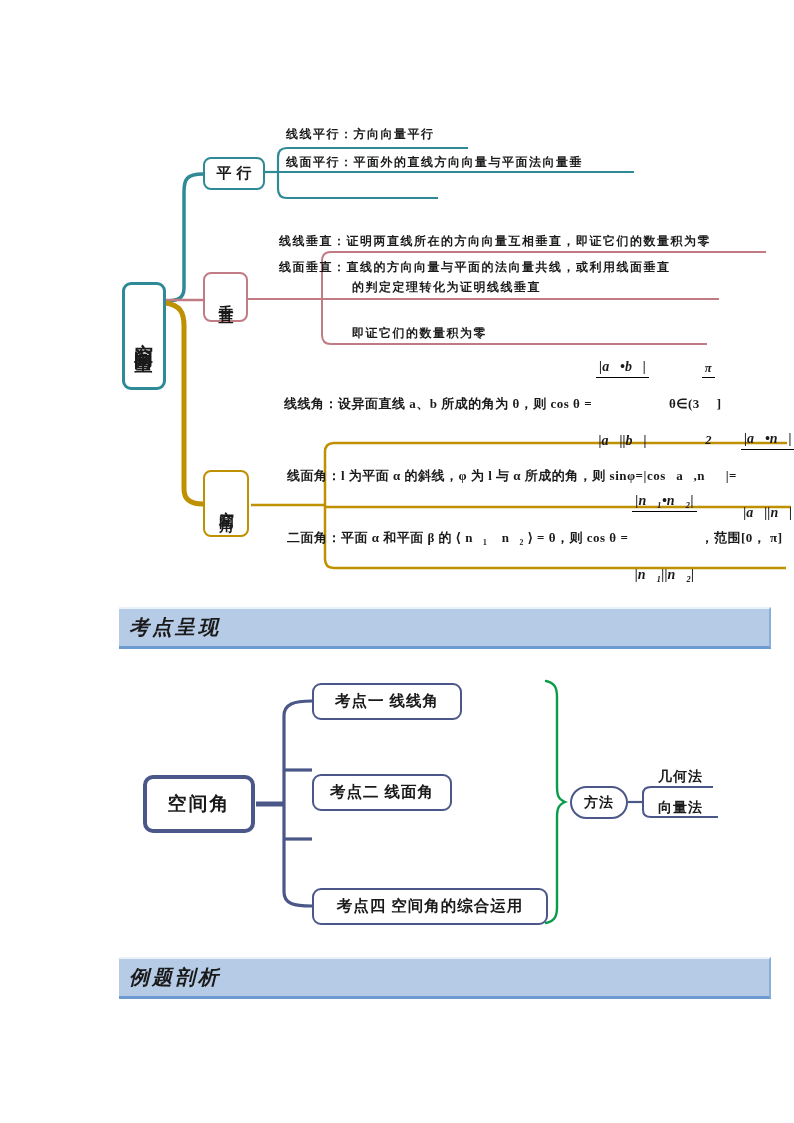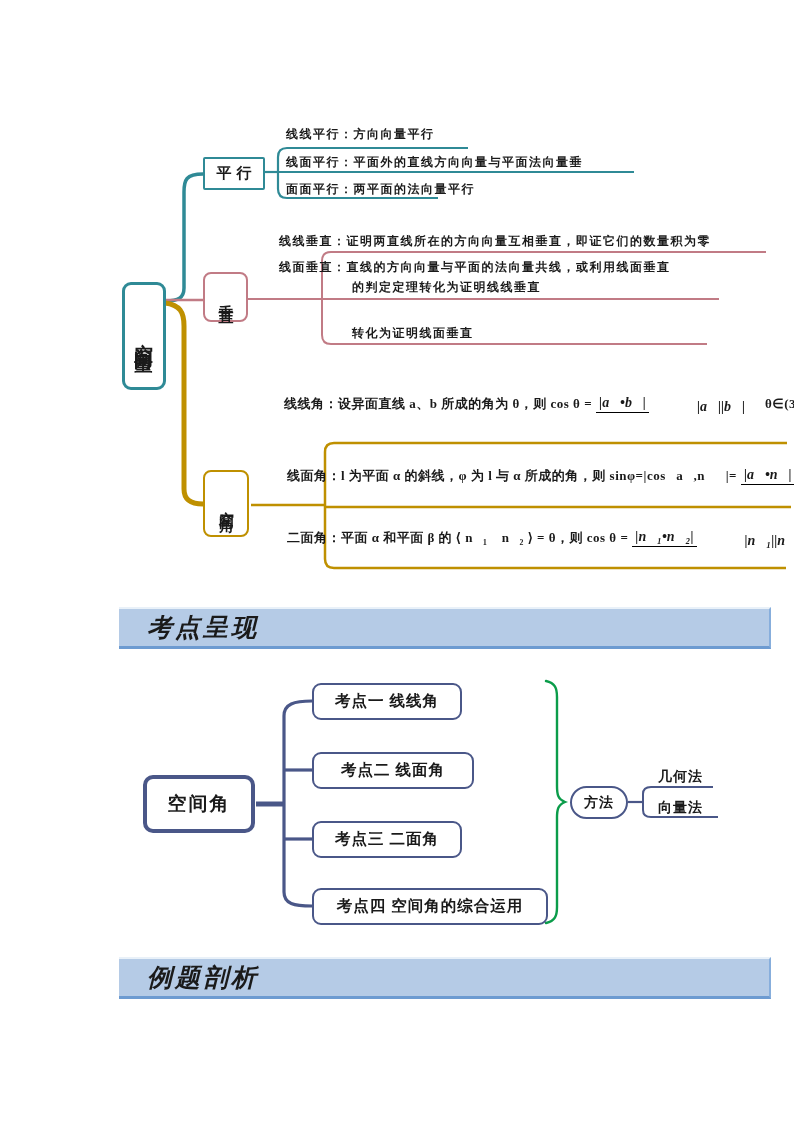--- a/index.html
+++ b/index.html
@@ -5,51 +5,51 @@
   html,body{margin:0;padding:0;background:#fff;}
   .page{position:relative;width:794px;height:1123px;background:#ffffff;overflow:hidden;
         font-family:"Liberation Serif",serif;color:#1a1a1a;}
   .wires{position:absolute;left:0;top:0;pointer-events:none;}
 
   
   .node{position:absolute;background:#fff;display:flex;align-items:center;justify-content:center;
         box-sizing:border-box;font-weight:bold;}
   .node-root1{left:122px;top:282px;width:44px;height:108px;border:3px solid #2F8A96;border-radius:9px;
         font-size:19px;}
-  .node-parallel{left:203px;top:157px;width:62px;height:33px;border:2px solid #2F8A96;border-radius:2px;
+  .node-parallel{left:203px;top:157px;width:62px;height:33px;border:2px solid #2F8A96;border-radius:8px;
         font-size:15px;letter-spacing:5px;padding-left:5px;}
   .node-perp{left:203px;top:272px;width:45px;height:50px;border:2px solid #C17B85;border-radius:8px;font-size:15px;}
   .node-angle{left:203px;top:470px;width:46px;height:67px;border:2px solid #BF9000;border-radius:8px;font-size:15px;}
   .vtext{writing-mode:vertical-rl;text-orientation:upright;letter-spacing:4px;line-height:1;}
 
   
   .leaf{position:absolute;white-space:nowrap;font-weight:bold;font-size:12px;letter-spacing:1.5px;}
 
   
   .frow{position:absolute;display:flex;align-items:center;white-space:nowrap;font-weight:bold;}
   .frow .cn{font-size:13px;letter-spacing:0.5px;}
-  .frac{display:inline-flex;flex-direction:row;align-items:center;font-size:14px;
+  .frac{display:inline-flex;flex-direction:column;align-items:center;font-size:14px;
         font-style:italic;line-height:1.2;margin:0 4px;vertical-align:middle;gap:48px;}
   .frac .num{border-bottom:1.4px solid #000;padding:0 3px 1px 3px;}
   .frac .den{padding-top:7px;}
   .rangefrac{font-size:12.5px;margin:0 2px;}
   .gap{display:inline-block;width:16px;}
 
   
   .banner{position:absolute;left:119px;width:652px;height:42px;background:#B5CBE6;
         border-top:2px solid #E9F1F9;border-right:2px solid #87AEDC;border-bottom:3px solid #6D9BD1;
         box-sizing:border-box;display:flex;align-items:center;}
-  .banner span{font-weight:bold;font-style:italic;font-size:25px;letter-spacing:3px;margin-left:28px;}
+  .banner span{font-weight:bold;font-style:italic;font-size:20px;letter-spacing:3px;margin-left:10px;}
 
   
   .node-root2{left:143px;top:775px;width:112px;height:58px;border:4px solid #4A5788;border-radius:10px;
         font-size:19px;letter-spacing:2px;}
   .knode{border:2.5px solid #4A5788;border-radius:9px;font-size:15.5px;letter-spacing:1px;}
   .k1{left:312px;top:683px;width:150px;height:37px;}
-  .k2{left:312px;top:752px;width:162px;height:37px;}
+  .k2{left:312px;top:774px;width:140px;height:37px;}
   .k3{left:312px;top:821px;width:150px;height:37px;}
   .k4{left:312px;top:888px;width:236px;height:37px;}
   .node-method{left:570px;top:786px;width:58px;height:33px;border:2.5px solid #4A5788;border-radius:17px;
         font-size:14px;letter-spacing:1px;}
   .mopt{position:absolute;white-space:nowrap;font-weight:bold;font-size:14px;letter-spacing:1px;}
 </style>
 </head>
 <body>
 
 <div class="page">
@@ -91,29 +91,28 @@
 
   <div class="node node-root1">
     <span class="vtext">空间向量</span>
   </div>
 
   <div class="node node-parallel">
     <span>平行</span>
   </div>
   <div class="leaf" style="left:286px;top:126px;">线线平行：方向向量平行</div>
   <div class="leaf" style="left:286px;top:154px;">线面平行：平面外的直线方向向量与平面法向量垂</div>
-  <div class="leaf" style="left:286px;top:181px;">面面平行：两平面的法向量平行</div>
 
   <div class="node node-perp">
     <span class="vtext">垂直</span>
   </div>
   <div class="leaf" style="left:279px;top:233px;">线线垂直：证明两直线所在的方向向量互相垂直，即证它们的数量积为零</div>
   <div class="leaf" style="left:279px;top:259px;">线面垂直：直线的方向向量与平面的法向量共线，或利用线面垂直</div>
   <div class="leaf" style="left:352px;top:279px;">的判定定理转化为证明线线垂直</div>
-  <div class="leaf" style="left:352px;top:325px;">转化为证明线面垂直</div>
+  <div class="leaf" style="left:352px;top:325px;">即证它们的数量积为零</div>
 
   <div class="node node-angle">
     <span class="vtext">空间角</span>
   </div>
 
   <div class="frow" style="left:284px;top:365px;height:78px;">
     <span class="cn">线线角：设异面直线 a、b 所成的角为 θ，则 cos θ =</span>
     <span class="frac">
       <span class="num">|a⃗•b⃗|</span>
       <span class="den">|a⃗||b⃗|</span>
@@ -151,23 +150,20 @@
 
   <div class="node node-root2">
     <span>空间角</span>
   </div>
   <div class="node knode k1">
     <span>考点一 线线角</span>
   </div>
   <div class="node knode k2">
     <span>考点二 线面角</span>
   </div>
-  <div class="node knode k3">
-    <span>考点三 二面角</span>
-  </div>
   <div class="node knode k4">
     <span>考点四 空间角的综合运用</span>
   </div>
   <div class="node node-method">
     <span>方法</span>
   </div>
   <div class="mopt" style="left:658px;top:768px;">几何法</div>
   <div class="mopt" style="left:658px;top:799px;">向量法</div>
 
   <div class="banner" style="top:957px;">

